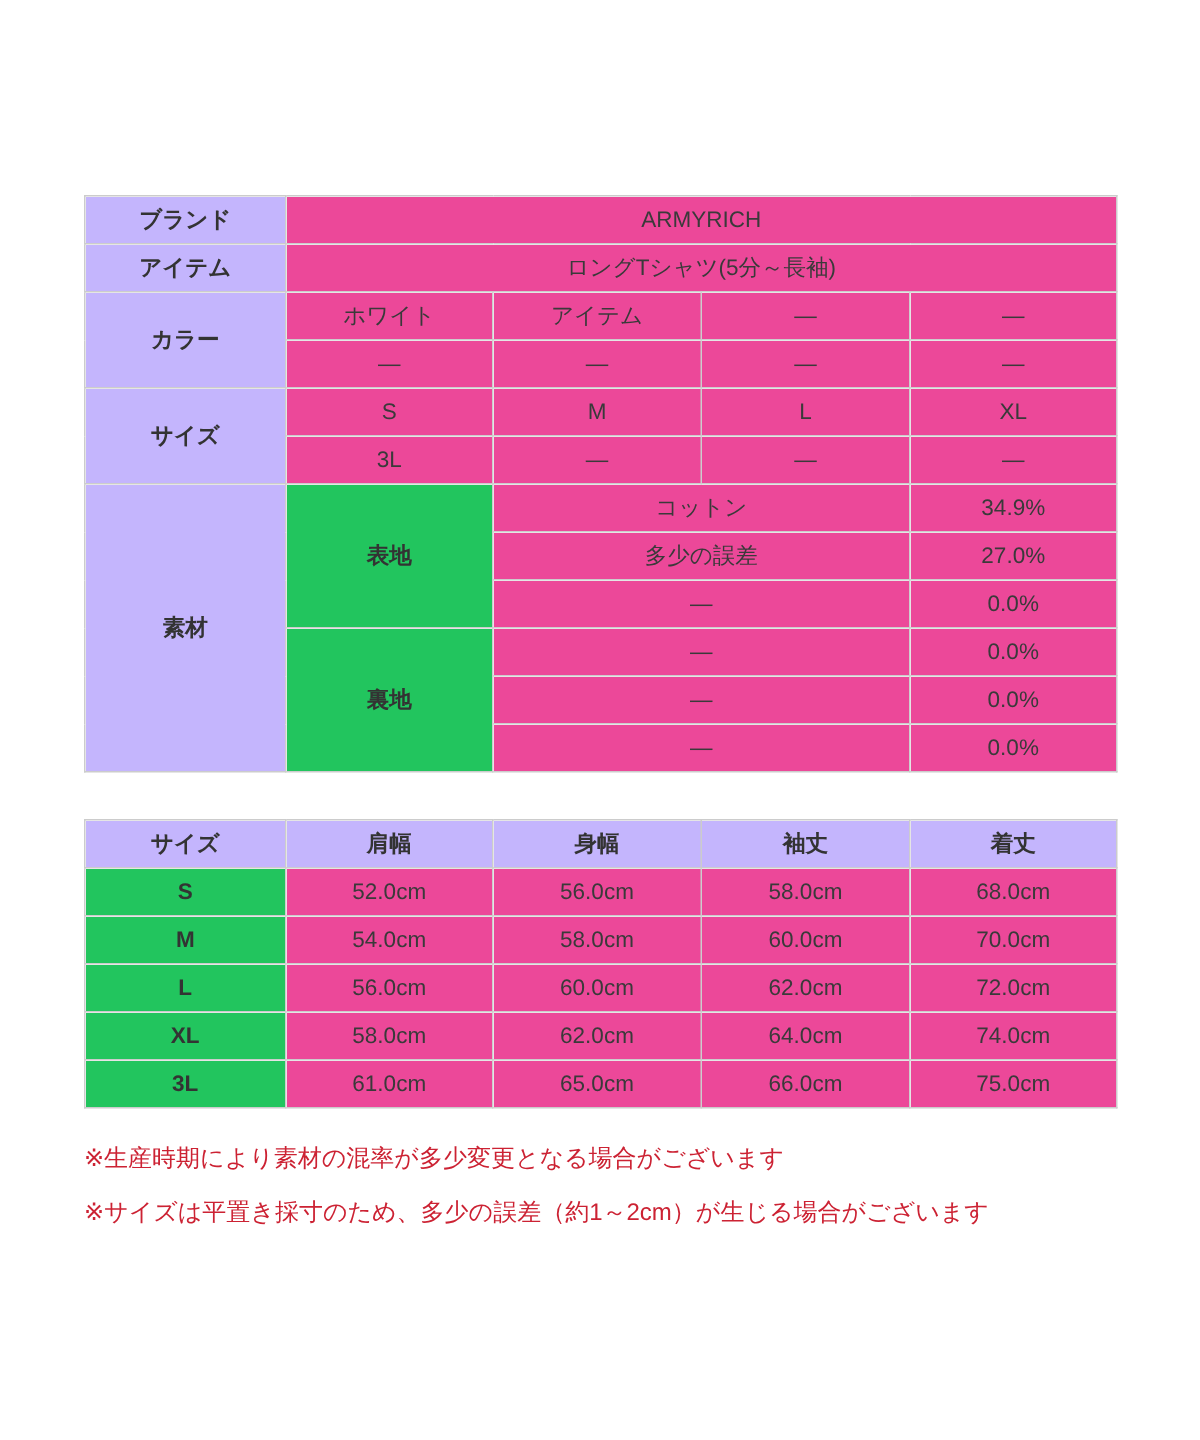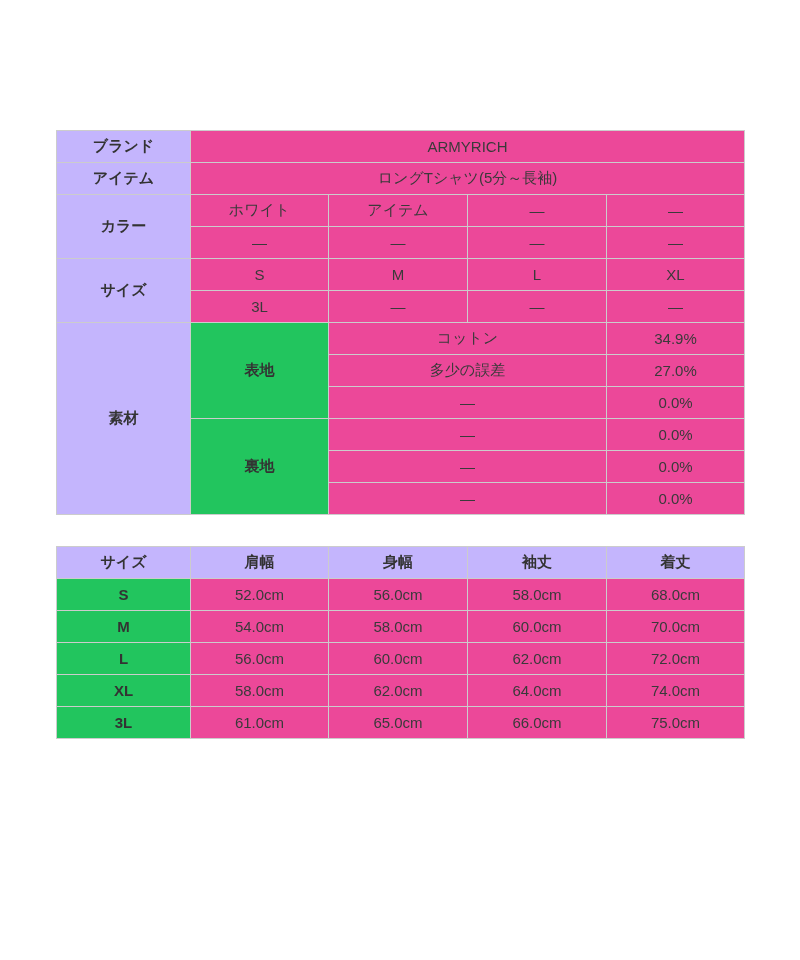--- a/index.html
+++ b/index.html
@@ -191,16 +191,18 @@
           <th class="rowhead2">3L</th>
           <td>61.0cm</td>
           <td>65.0cm</td>
           <td>66.0cm</td>
           <td>75.0cm</td>
         </tr>
       </tbody>
     </table>
 
     <div class="notes">
+      <p>※生産時期により素材の混率が多少変更となる場合がございます</p>
+      <p>※サイズは平置き採寸のため、多少の誤差（約1～2cm）が生じる場合がございます</p>
     </div>
 
   </div>
 </div>
 
 </body></html>

